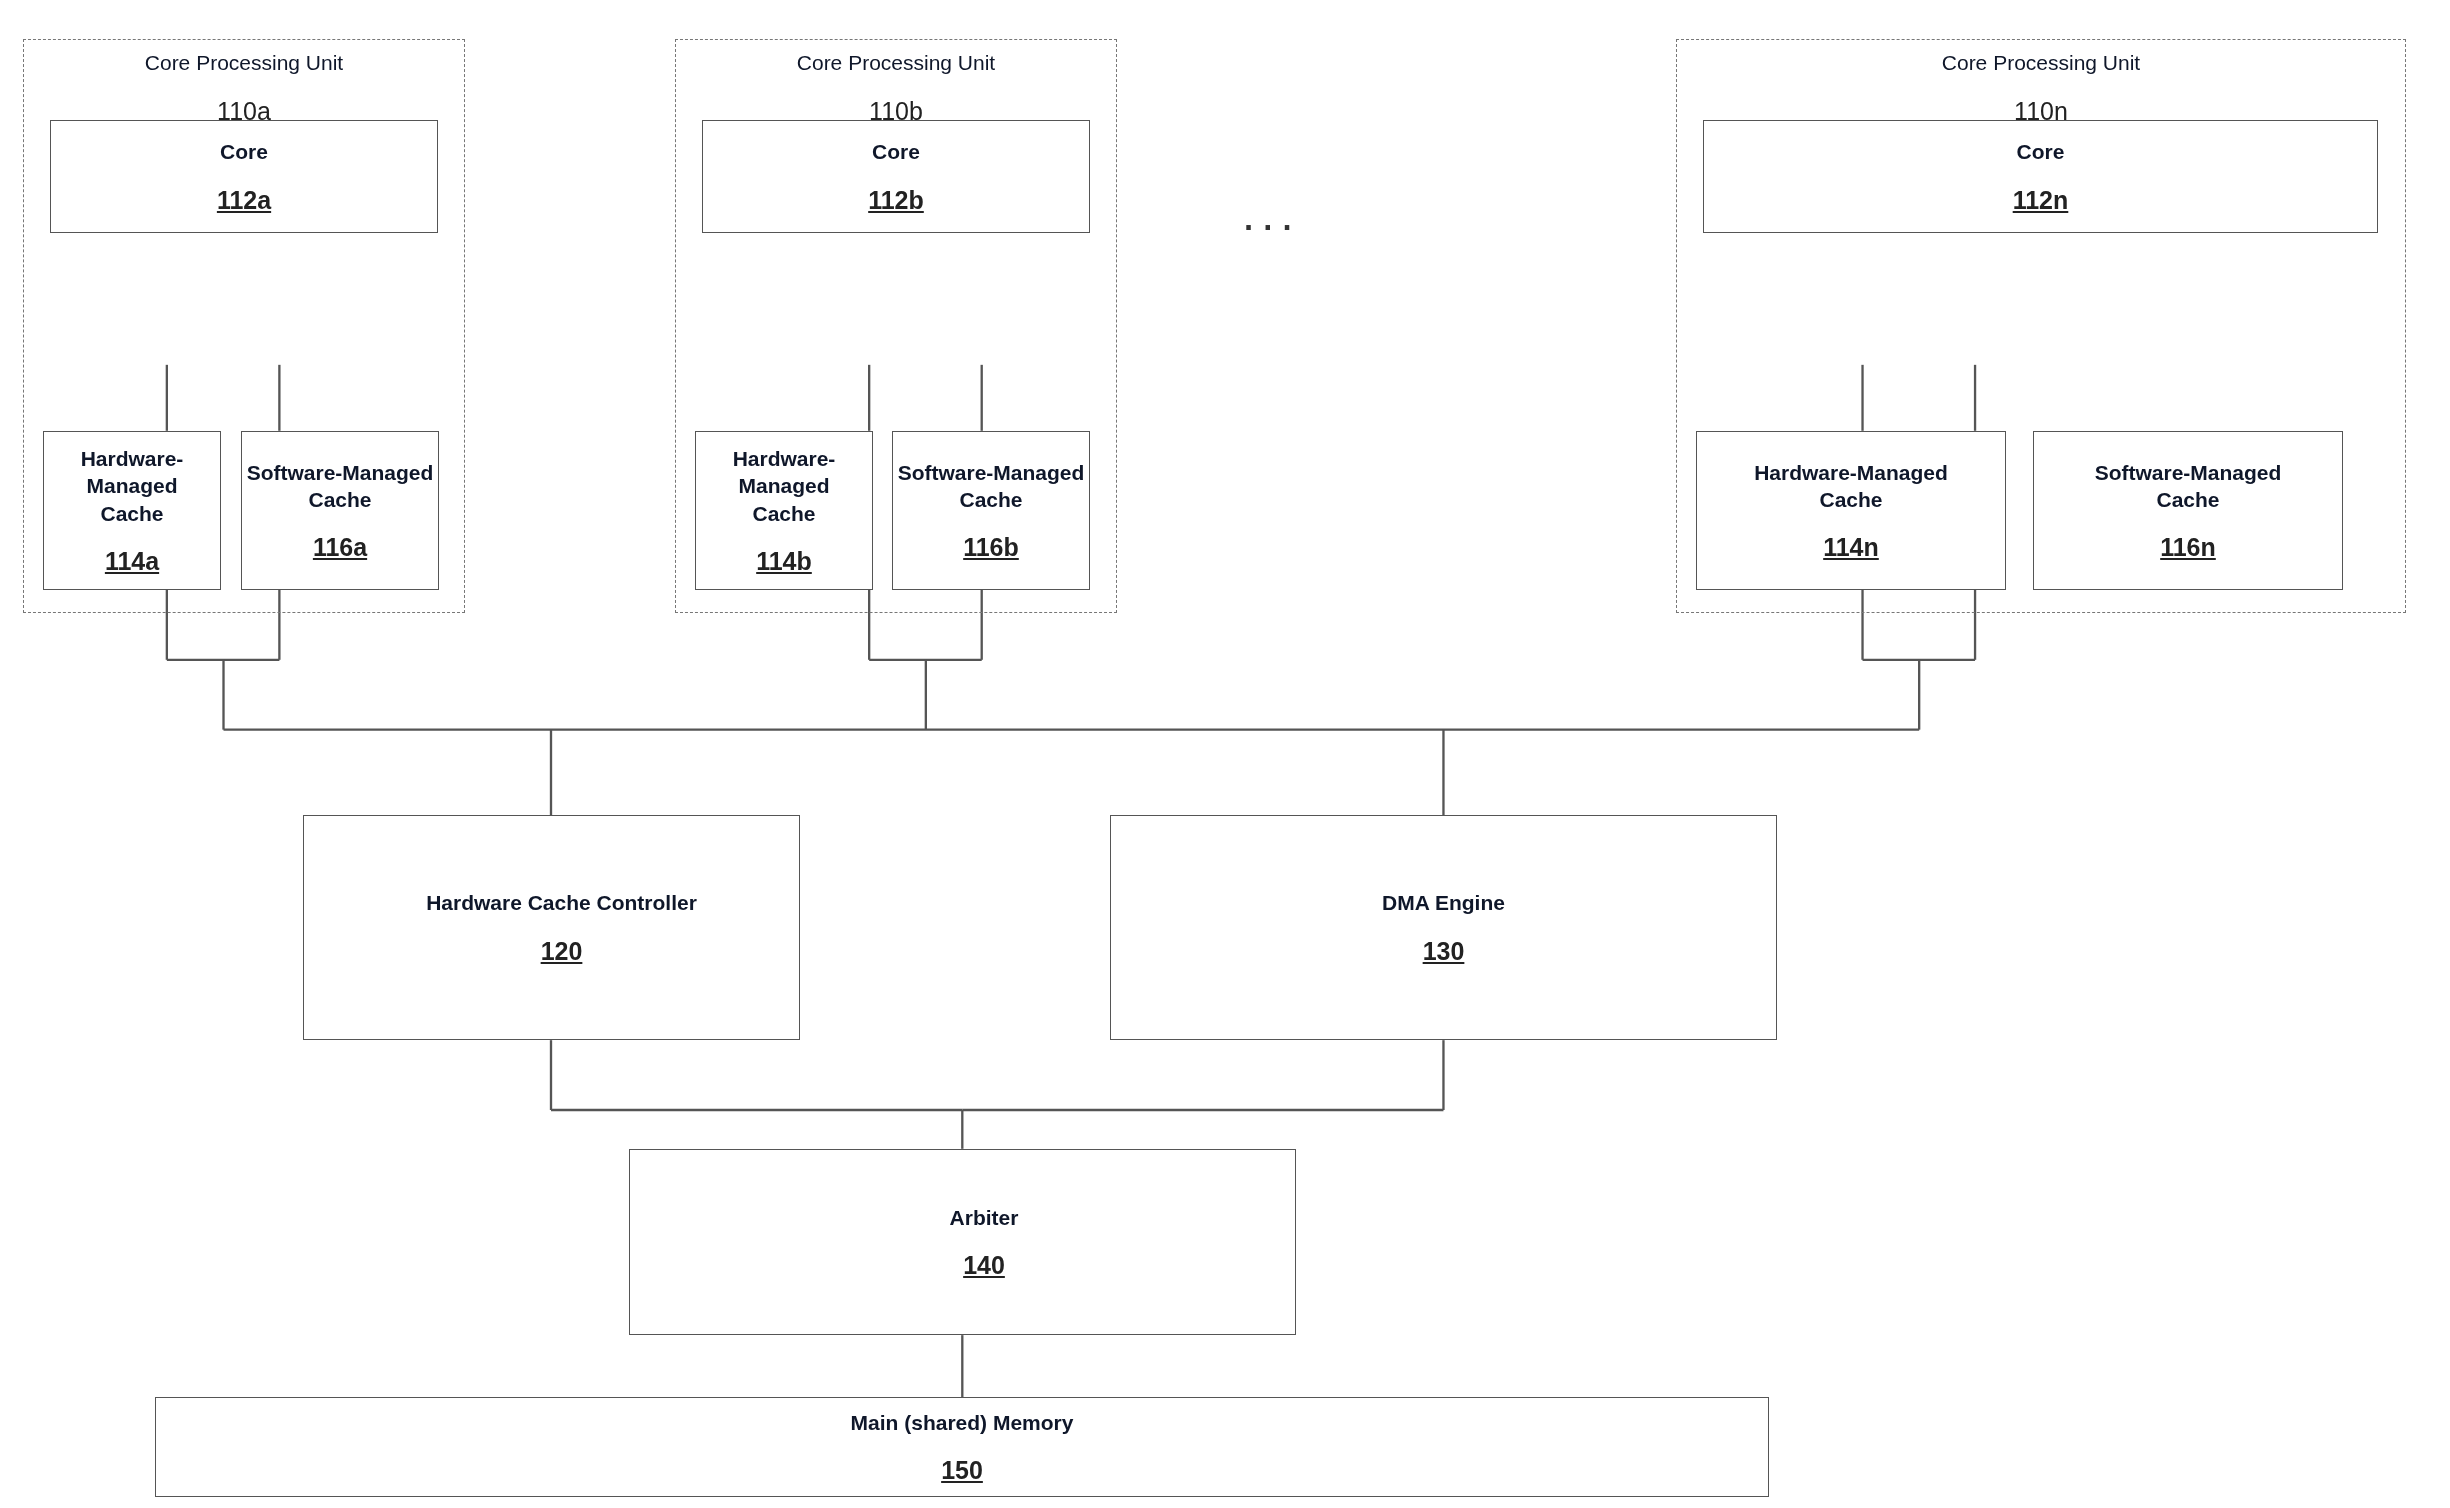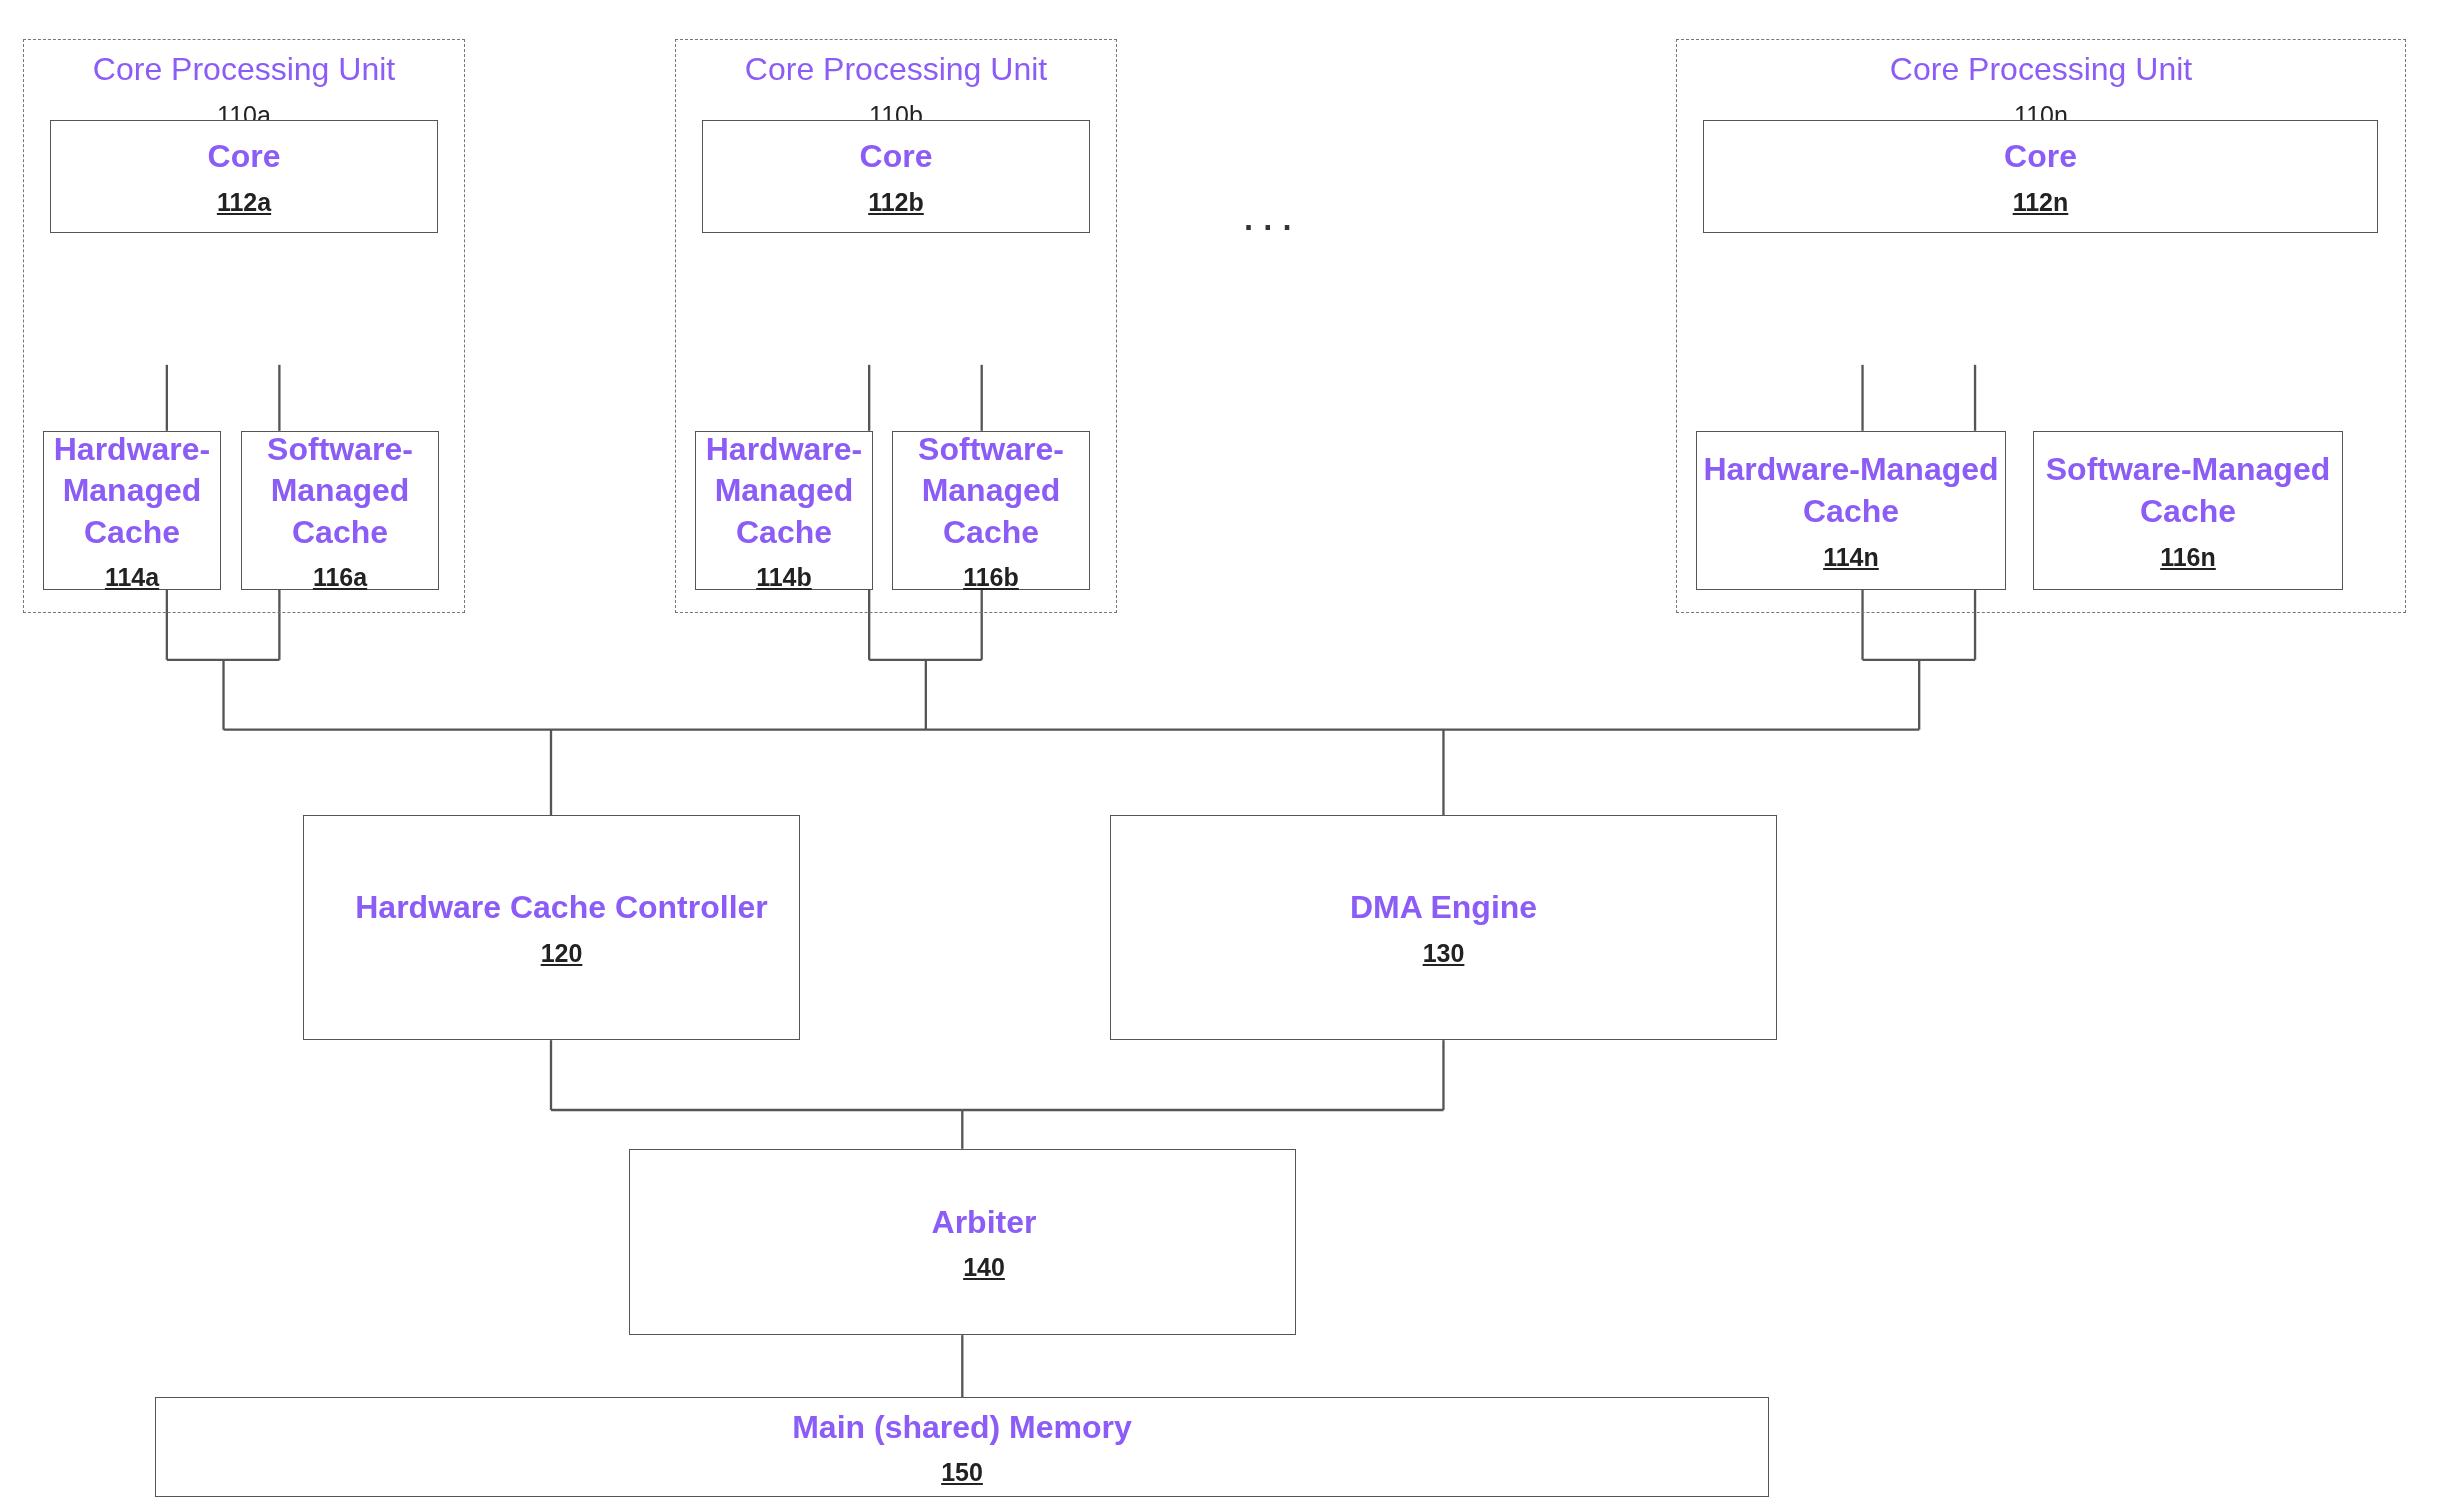--- a/index.html
+++ b/index.html
@@ -32,30 +32,30 @@
     }
 
     .box-dashed {
       position: absolute;
       border: 1.6px dashed #777;
       background: transparent;
       text-align: center;
     }
 
     .box-title {
-      font-size: 32px;
-      color: #8b5cf6;
+      font-size: 21px;
+      color: #0f172a;
       line-height: 1.3;
     }
 
     .box-id {
       font-size: 25px;
       color: #222;
       text-decoration: underline;
-      margin-top: 10px;
+      margin-top: 20px;
     }
 
     .box-label {
       position: absolute;
       top: 9.3px;
       left: 0;
       right: 0;
       text-align: center;
     }
 

